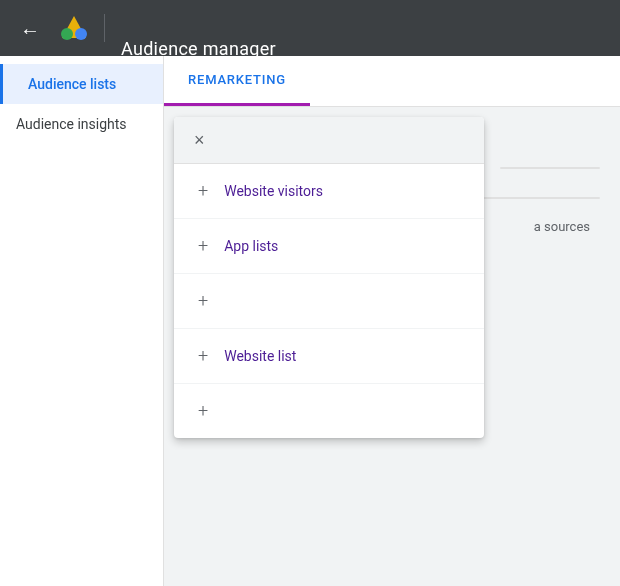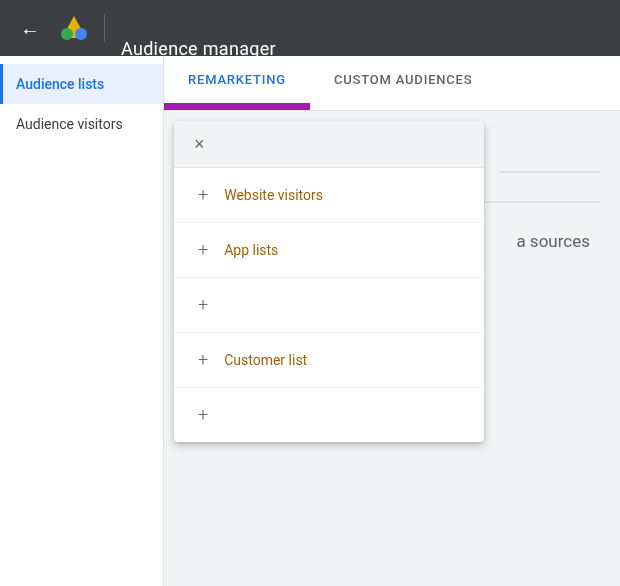--- a/index.html
+++ b/index.html
@@ -64,21 +64,21 @@
     }
     .sidebar-item {
       padding: 12px 16px;
       cursor: pointer;
       color: #3c4043;
       font-size: 14px;
     }
     .sidebar-item.active {
       color: #1a73e8;
       border-left: 3px solid #1a73e8;
-      padding-left: 13px;
+      padding-left: 25px;
       font-weight: 500;
       background: #e8f0fe;
     }
 
     
     .main {
       flex: 1;
       display: flex;
       flex-direction: column;
       background: #f1f3f4;
@@ -96,21 +96,21 @@
       font-size: 13px;
       font-weight: 500;
       letter-spacing: 0.8px;
       cursor: pointer;
       color: #5f6368;
       border-bottom: 3px solid transparent;
       text-transform: uppercase;
     }
     .tab.active {
       color: #1a73e8;
-      border-bottom: 7px solid #a21caf;
+      border-bottom: 3px solid #a21caf;
     }
 
     
     .content-area {
       flex: 1;
       padding: 16px;
       position: relative;
     }
 
     
@@ -156,30 +156,30 @@
     }
     .dropdown-plus {
       font-size: 18px;
       color: #5f6368;
       margin-right: 16px;
       font-weight: 300;
       line-height: 1;
     }
     .dropdown-item-label {
       font-size: 14px;
-      color: #a16207;
+      color: #4c1d95;
     }
 
     
     .bg-hint {
       position: absolute;
       right: 30px;
-      top: 120px;
-      color: #5f6368;
-      font-size: 17px;
+      top: 112px;
+      color: #5f6368;
+      font-size: 13px;
     }
     .bg-line {
       position: absolute;
       right: 16px;
       background: #e0e0e0;
       height: 2px;
       border-radius: 1px;
     }
 
     
@@ -207,33 +207,30 @@
   <span class="header-title">Audience manager</span>
 </div>
 
 <div class="layout">
 
   <nav class="sidebar">
     <div class="sidebar-item active">
       <span>Audience lists</span>
     </div>
     <div class="sidebar-item">
-      <span>Audience visitors</span>
+      <span>Audience insights</span>
     </div>
   </nav>
 
   <main class="main">
 
     <div class="tabs">
       <div class="tab active">
         <span>REMARKETING</span>
       </div>
-      <div class="tab">
-        <span>CUSTOM AUDIENCES</span>
-      </div>
     </div>
 
     <div class="content-area">
 
       <div class="bg-hint">a sources</div>
       <div class="bg-line" style="width:100px; top: 60px; right: 20px;"></div>
       <div class="bg-line" style="width:140px; top: 90px; right: 20px;"></div>
 
       <div class="dropdown-menu">
 
@@ -250,21 +247,21 @@
           <span class="dropdown-plus">+</span>
           <span class="dropdown-item-label">App lists</span>
         </div>
 
         <div class="dropdown-item">
           <span class="dropdown-plus">+</span>
         </div>
 
         <div class="dropdown-item">
           <span class="dropdown-plus">+</span>
-          <span class="dropdown-item-label">Customer list</span>
+          <span class="dropdown-item-label">Website list</span>
         </div>
 
         <div class="dropdown-item">
           <span class="dropdown-plus">+</span>
         </div>
 
       </div>
     </div>
   </main>
 </div>

